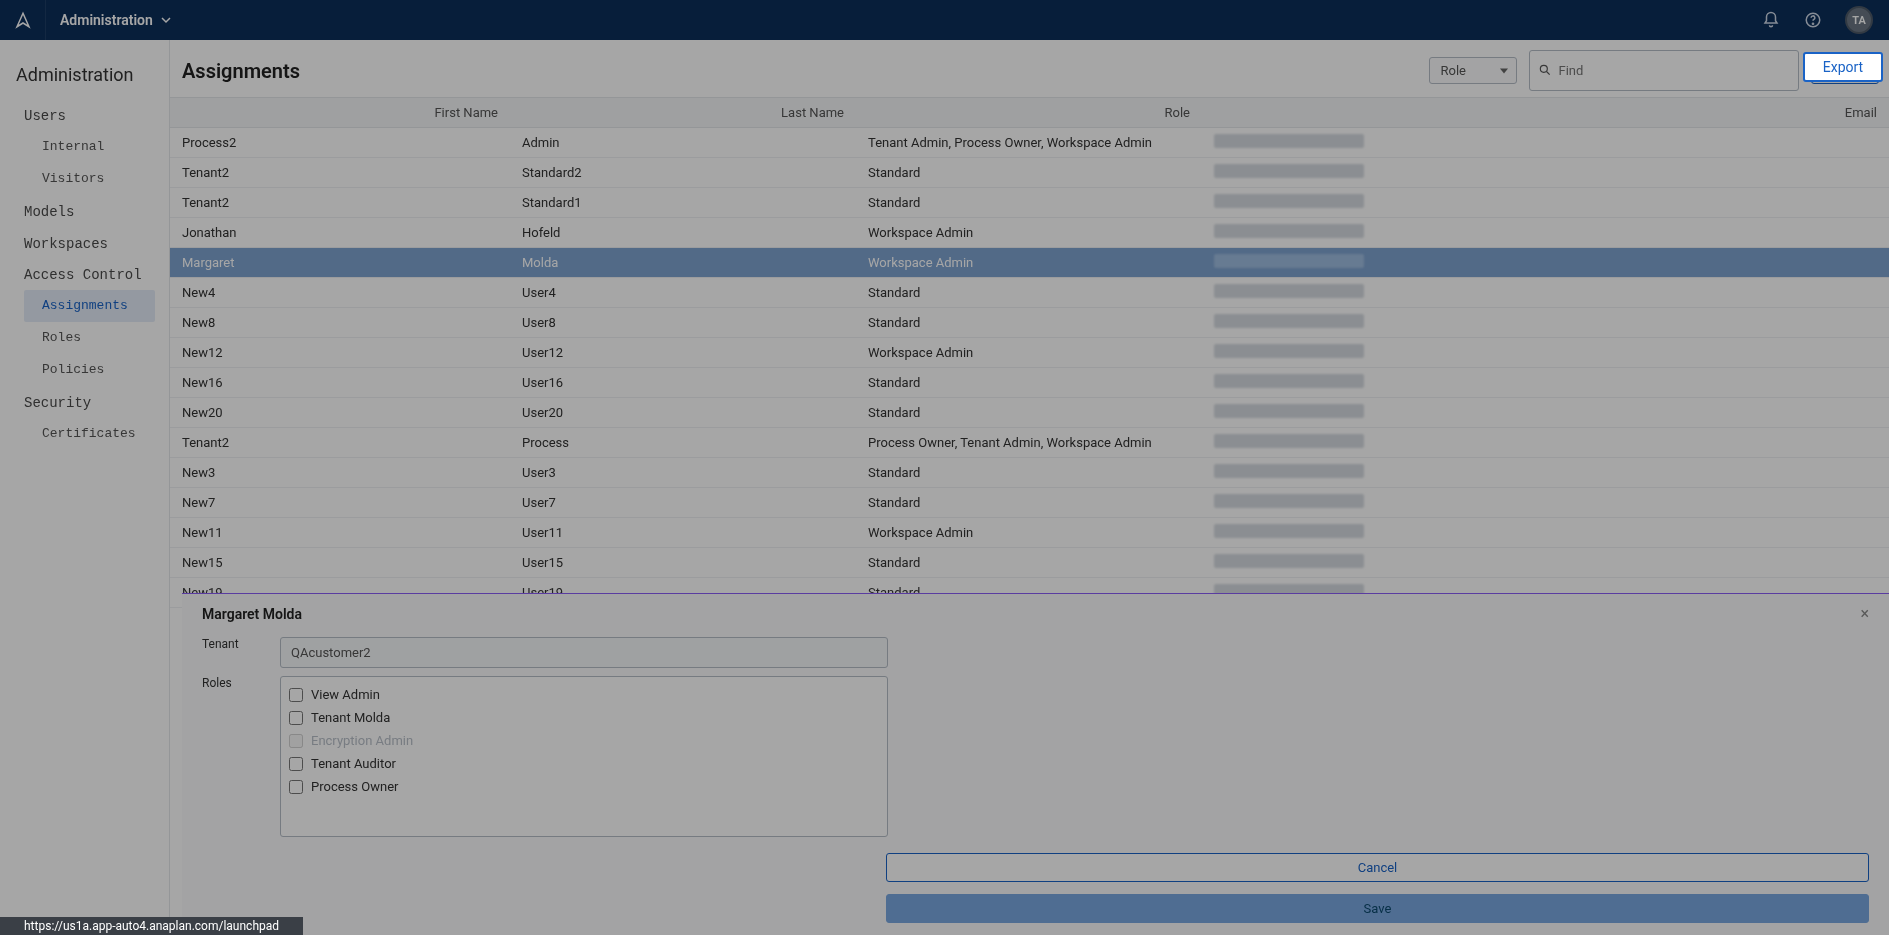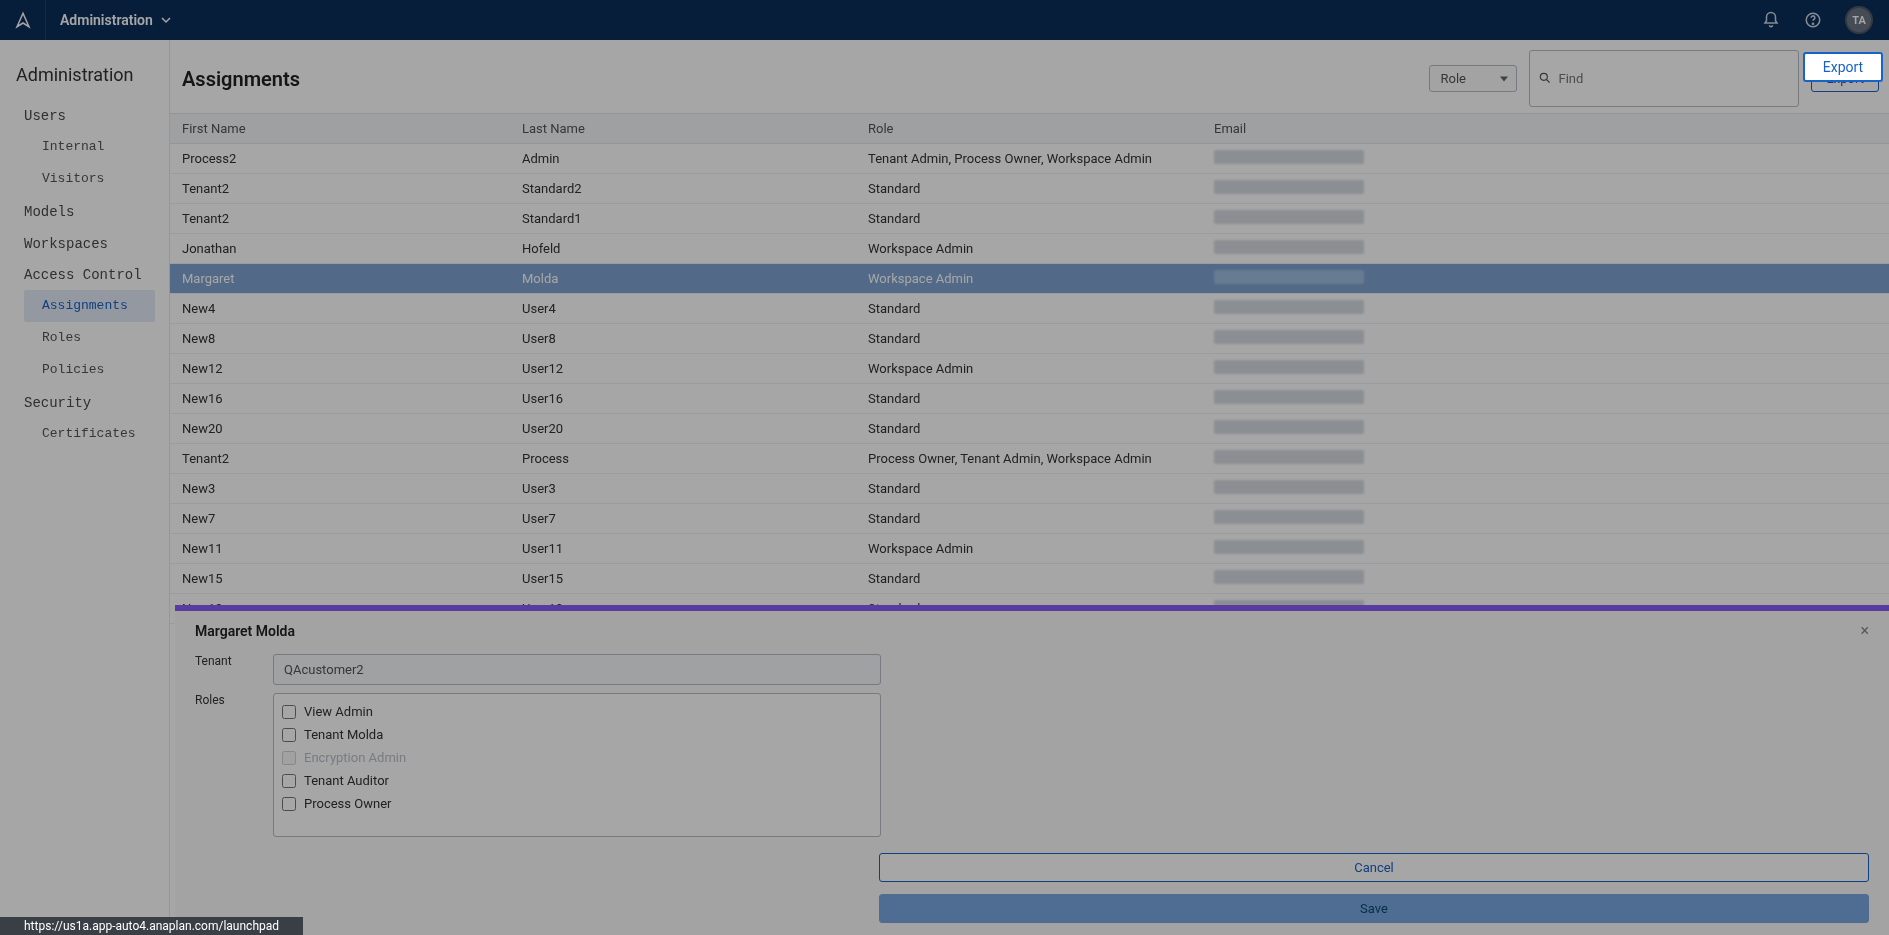--- a/index.html
+++ b/index.html
@@ -85,64 +85,64 @@
   padding:5px 26px 5px 10px;font-size:13px;color:#555;
   position:relative;min-width:88px;background:#fafbfc;
 }
 .role-select::after {
   content:"";position:absolute;right:8px;top:50%;width:0;height:0;
   border-left:4px solid transparent;border-right:4px solid transparent;border-top:5px solid #666;
   transform:translateY(-50%);
 }
 .search-box {
   display:flex;border:1px solid #b5bdc7;border-radius:3px;
-  padding:20px 8px;min-width:270px;background:#fff;
+  padding:12px 8px;min-width:270px;background:#fff;
 }
 .search-box svg{width:14px;height:14px;margin-right:6px;stroke:#555;}
 .search-box input { border:none;outline:none;font-size:13px;flex:1;background:transparent;color:#333;}
 .export-btn {
   border:1px solid #1a63c6;color:#1a63c6;background:#fff;border-radius:3px;
   padding:5px 14px;font-size:13px;cursor:pointer;
 }
 
 
 .table {
   width:100%;border-collapse:collapse;font-size:13px;color:#333;
 }
 .table thead th {
-  text-align:left;font-weight:400;color:#555;border-top:1px solid #e3e6ea;border-bottom:1px solid #e3e6ea;
+  text-align:right;font-weight:400;color:#555;border-top:1px solid #e3e6ea;border-bottom:1px solid #e3e6ea;
   padding:7px 12px;background:#f4f6f8;font-size:13px;
 }
 .table tbody td { padding:6px 12px;border-bottom:1px solid #eef0f3;color:#333;}
 .table tbody tr.selected td { background:#7ea3d0;color:#fff;margin-left:20px;}
 .email-blur {
   display:inline-block;width:150px;height:14px;background:#d6dbe1;border-radius:2px;filter:blur(1px);
 }
 .table tbody tr.selected .email-blur { background:#9fbde0; }
 
 
 .detail-panel {
-  position:absolute;left:5px;right:0;bottom:0;
-  border-top:6px solid #8b5cf6;background:#fafbfc;
+  position:absolute;left:12px;right:0;bottom:0;
+  border-top:1px solid #8b5cf6;background:#fafbfc;
   padding:0 12px 12px 12px;
 }
 .detail-header {
   display:flex;align-items:center;justify-content:space-between;
   padding:10px 8px;
 }
 .detail-header .name { font-weight:600;font-size:14px;color:#222; }
 .detail-header .close { font-size:16px;color:#888;cursor:pointer; }
 .detail-row { display:flex;align-items:flex-start;gap:18px;padding:4px 8px;}
 .detail-row label { width:60px;font-size:12px;color:#333;}
 .tenant-input {
   flex:0 0 608px;border:1px solid #b5bdc7;border-radius:3px;padding:7px 10px;font-size:13px;background:#f5f7f9;color:#555;
 }
 .roles-box {
   flex:0 0 608px;border:1px solid #b5bdc7;border-radius:3px;padding:6px 6px 0 6px;background:#fff;
-  height:144px;overflow-y:auto;position:relative;
+  height:161px;overflow-y:auto;position:relative;
 }
 .role-option{display:flex;align-items:center;gap:8px;padding:4px 2px;font-size:13px;color:#333;}
 .role-option.disabled{color:#b8bfc8;}
 .role-option input[type=checkbox]{width:14px;height:14px;}
 .roles-box::-webkit-scrollbar{width:10px;}
 .roles-box::-webkit-scrollbar-thumb{background:#c4cad2;border-radius:4px;}
 
 .detail-actions {
   display:flex;gap:12px;justify-content:flex-start;padding:12px 8px 0 8px;
   margin-left:684px;

